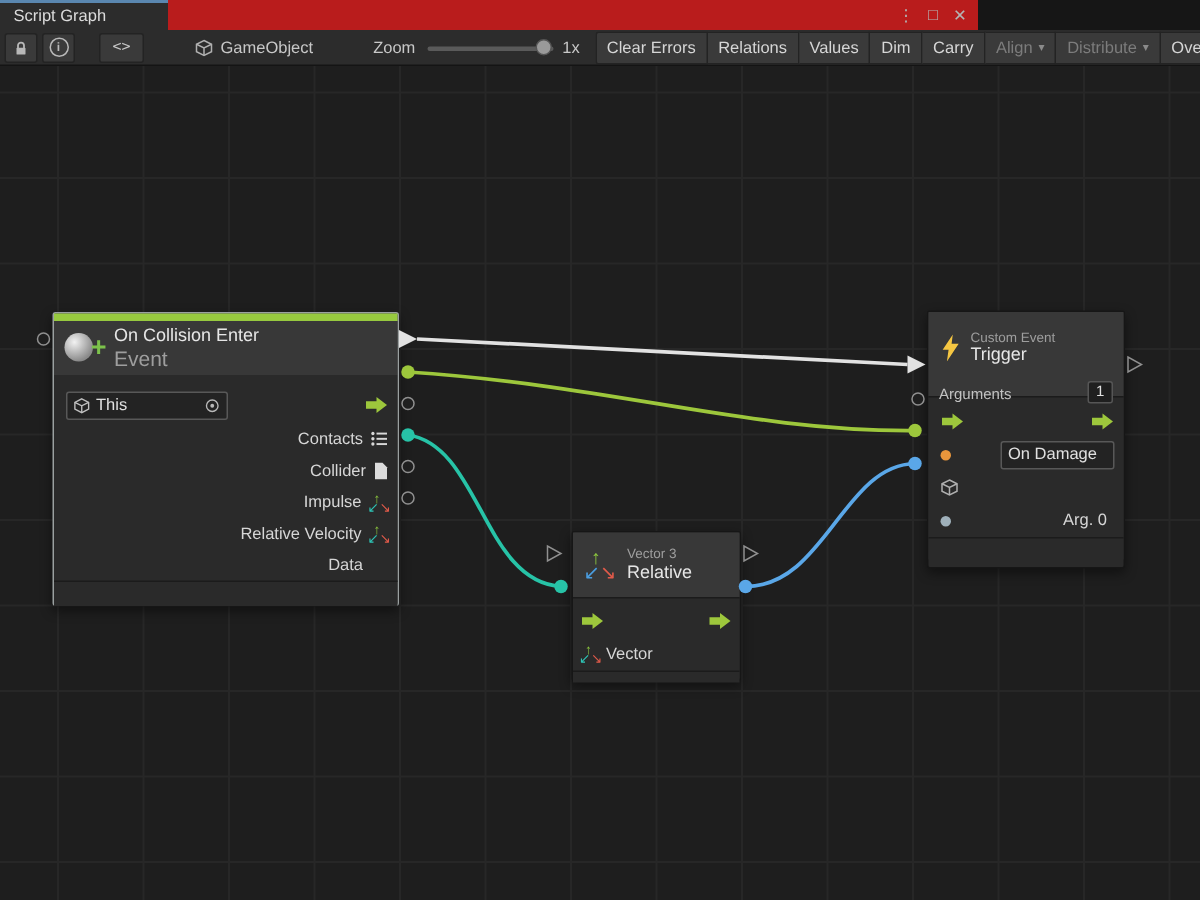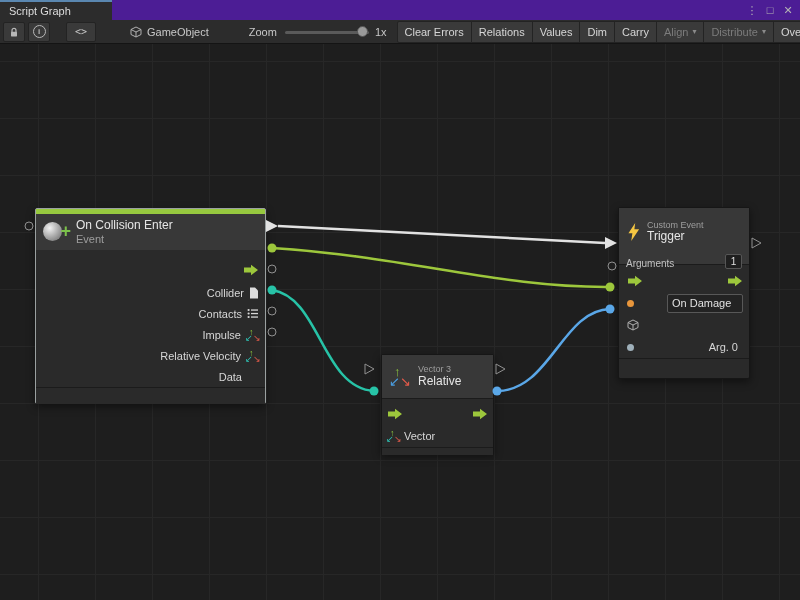--- a/index.html
+++ b/index.html
@@ -1,20 +1,20 @@
 <!DOCTYPE html>
 <html><head>
 <meta charset="utf-8">
 <style>
   html,body{margin:0;padding:0;background:#101010;}
   #app{position:relative;width:800px;height:600px;overflow:hidden;background:#161616;
        font-family:"Liberation Sans",sans-serif;color:#cfcfcf;-webkit-font-smoothing:antialiased;}
 
   
-  .tabbar{position:absolute;left:0;top:0;width:800px;height:20px;background:#4c1d95;display:flex;align-items:stretch;}
+  .tabbar{position:absolute;left:0;top:0;width:652px;height:20px;background:#b91c1c;display:flex;align-items:stretch;}
   .tab{width:112px;background:#2c2c2c;border-top:2px solid #5a87b0;display:flex;align-items:center;
        padding-left:9px;font-size:11px;color:#dcdcdc;box-sizing:border-box;}
   .win-controls{margin-left:auto;display:flex;align-items:center;gap:2px;padding-right:4px;}
   .wc{width:16px;height:16px;display:flex;align-items:center;justify-content:center;color:#b4b4b4;font-size:11px;cursor:default;}
 
   
   .toolbar{position:absolute;left:0;top:20px;width:800px;height:24px;background:#2c2c2c;
            border-bottom:1px solid #141414;display:flex;align-items:center;box-sizing:border-box;font-size:11px;}
   .tb-icon-btn{width:22px;height:20px;margin-left:3px;background:#3a3a3a;border:1px solid #232323;border-radius:2px;
                display:flex;align-items:center;justify-content:center;box-sizing:border-box;}
@@ -43,21 +43,21 @@
 
   
   .node{position:absolute;background:#2a2a2a;border:1px solid #161616;border-radius:2px;
         box-shadow:0 3px 8px rgba(0,0,0,.45);box-sizing:border-box;font-size:11px;}
   .node--selected{border-color:#9aa0a0;}
   .accent-bar{height:5px;width:100%;}
   .node-header{background:#383838;display:flex;align-items:center;gap:7px;padding:0 7px;box-sizing:border-box;}
   .hdr-texts{display:flex;flex-direction:column;justify-content:space-between;line-height:1.15;}
   .supertitle{font-size:9px;color:#9e9e9e;}
   .title{font-size:12px;color:#e6e6e6;}
-  .subtitle{font-size:11px;color:#9e9e9e;}
+  .subtitle{font-size:14px;color:#9e9e9e;}
   .node-body{background:#2a2a2a;}
   .row{display:flex;align-items:center;box-sizing:border-box;}
   .spacer{flex:1;}
   .plabel{color:#d6d6d6;margin-right:5px;}
   .footer{border-top:1px solid #1b1b1b;}
 
   
   .node-event{left:35px;top:164px;width:231px;height:196px;}
   .node-event .node-header{height:36px;}
   .node-event .node-body{padding-top:8px;}
@@ -192,46 +192,58 @@
           <span class="ev-sphere"></span>
           <span class="ev-plus">+</span>
         </span>
         <span class="hdr-texts">
           <span class="title">On Collision Enter</span>
           <span class="subtitle">Event</span>
         </span>
       </div>
       <div class="node-body">
         <div class="row first">
-          <span class="spacer"></span>
-          <svg width="16" height="12" viewBox="0 0 16 12">
-            <path d="M1 3.5 h7 V0.7 l7 5.3 -7 5.3 V8.5 H1 z" fill="#9dc73c"></path>
-          </svg>
-        </div>
-        <div class="row out">
-          <span class="spacer"></span>
-          <span class="plabel">Collider</span>
-          <svg width="10" height="12" viewBox="0 0 10 12">
-            <path d="M1 0.5 h5 l3 3 V11.5 H1 Z" fill="#dcdcdc"></path>
+          <span class="field this-field">
+            <svg width="11" height="11" viewBox="0 0 12 12">
+              <path d="M6 1 L11 3.5 L11 8.5 L6 11 L1 8.5 L1 3.5 Z" fill="none" stroke="#c0c0c0" stroke-width="1"></path>
+              <path d="M1 3.5 L6 6 L11 3.5 M6 6 L6 11" fill="none" stroke="#c0c0c0" stroke-width="1"></path>
+            </svg>
+            <span>This</span>
+            <span class="spacer"></span>
+            <svg width="11" height="11" viewBox="0 0 12 12">
+              <circle cx="6" cy="6" r="4.2" fill="none" stroke="#b8b8b8" stroke-width="1"></circle>
+              <circle cx="6" cy="6" r="1.4" fill="#b8b8b8"></circle>
+            </svg>
+          </span>
+          <span class="spacer"></span>
+          <svg width="16" height="12" viewBox="0 0 16 12">
+            <path d="M1 3.5 h7 V0.7 l7 5.3 -7 5.3 V8.5 H1 z" fill="#9dc73c"></path>
           </svg>
         </div>
         <div class="row out">
           <span class="spacer"></span>
           <span class="plabel">Contacts</span>
           <svg width="12" height="11" viewBox="0 0 12 11">
             <circle cx="1.6" cy="2" r="1.1" fill="#d8d8d8"></circle>
               <rect x="4" y="1.4" width="7" height="1.3" fill="#d8d8d8"></rect>
             <circle cx="1.6" cy="5.5" r="1.1" fill="#d8d8d8"></circle>
               <rect x="4" y="4.9" width="7" height="1.3" fill="#d8d8d8"></rect>
             <circle cx="1.6" cy="9" r="1.1" fill="#d8d8d8"></circle>
               <rect x="4" y="8.4" width="7" height="1.3" fill="#d8d8d8"></rect>
           </svg>
         </div>
         <div class="row out">
           <span class="spacer"></span>
+          <span class="plabel">Collider</span>
+          <svg width="10" height="12" viewBox="0 0 10 12">
+            <path d="M1 0.5 h5 l3 3 V11.5 H1 Z" fill="#dcdcdc"></path>
+          </svg>
+        </div>
+        <div class="row out">
+          <span class="spacer"></span>
           <span class="plabel">Impulse</span>
           <span class="vec-icon">
               <i class="v-up">↑</i>
               <i class="v-sw">↙</i>
               <i class="v-se">↘</i>
             </span>
         </div>
         <div class="row out">
           <span class="spacer"></span>
           <span class="plabel">Relative Velocity</span>

